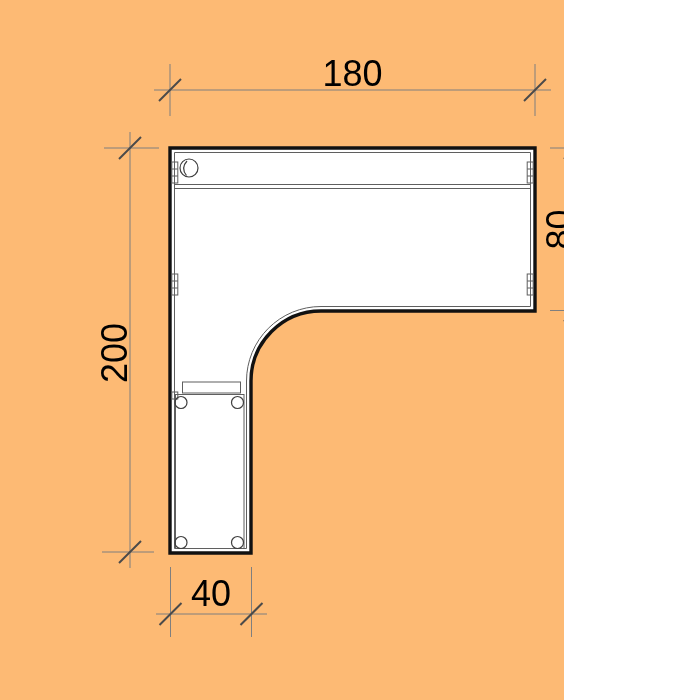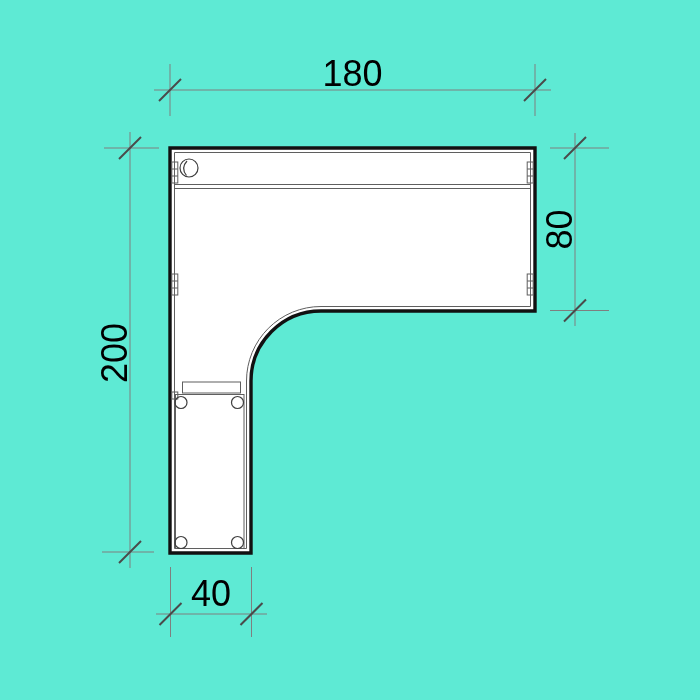--- a/index.html
+++ b/index.html
@@ -5,23 +5,23 @@
   html, body {
     margin: 0;
     padding: 0;
     width: 700px;
     height: 700px;
     background: #ffffff;
     font-family: "Liberation Sans", sans-serif;
   }
   .canvas {
     position: relative;
-    width: 700px;
+    width: 564px;
     height: 700px;
-    background: #5eead4;
+    background: #fdba74;
     overflow: hidden;
   }
   svg { display: block; }
   .outline      { stroke: #111111; stroke-width: 3.4; fill: #ffffff; }
   .thin         { stroke: #5f5f5f; stroke-width: 1;   fill: none; }
   .detail       { stroke: #3f3f3f; stroke-width: 1.2; fill: none; }
   .dim          { stroke: #7f7f7f; stroke-width: 1;   fill: none; }
   .tick         { stroke: #4a4a4a; stroke-width: 2;   fill: none; }
   .dim-text     { font-family: "Liberation Sans", sans-serif;
                   font-size: 36px; font-weight: 400; fill: #000000; }

